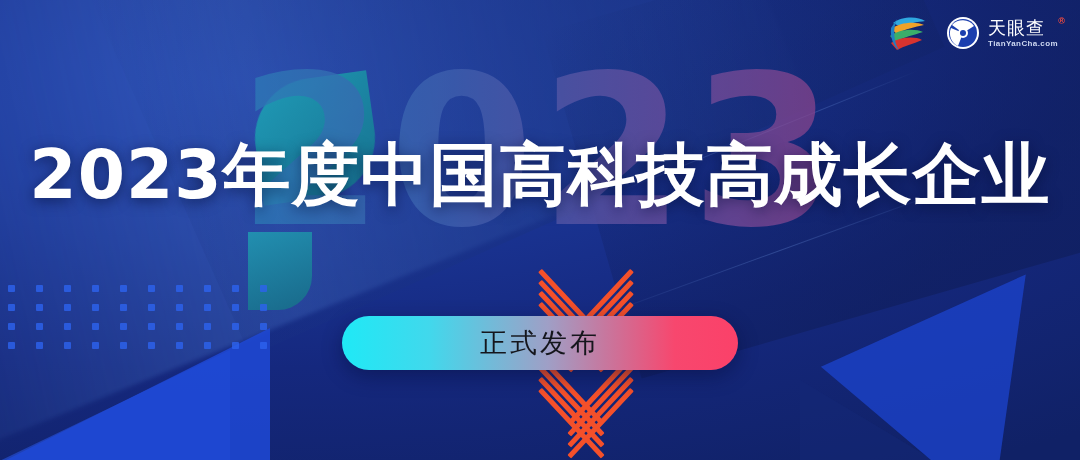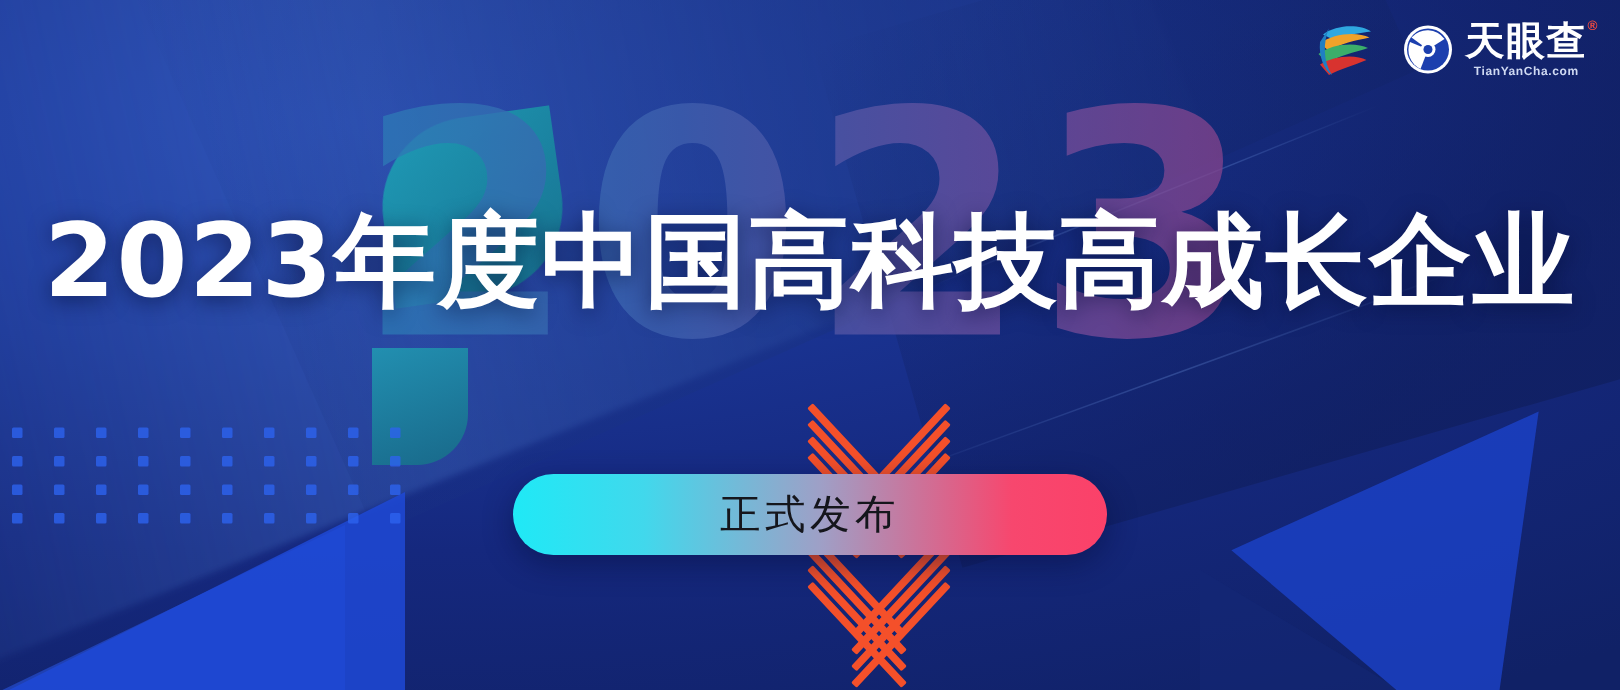--- a/index.html
+++ b/index.html
@@ -201,21 +201,21 @@
     font-family:"DejaVu Sans","Liberation Sans",sans-serif;
   }
   .dyxs-en{
     color:#b9c8e8; font-size:7px; letter-spacing:1.6px; margin-top:3px;
     font-family:"Liberation Sans",sans-serif; white-space:nowrap; text-align:center;
   }
 
   .mark-tyc{ width:34px; height:34px; flex:0 0 auto; }
   .tyc-txt{ display:flex; flex-direction:column; line-height:1; position:relative; }
   .tyc-cn{
-    color:#fff; font-size:26px; font-weight:700; letter-spacing:1px;
+    color:#fff; font-size:18px; font-weight:400; letter-spacing:1px;
     font-family:"DejaVu Sans","Liberation Sans",sans-serif;
   }
   .tyc-en{
     color:#cfd9f2; font-size:8px; font-weight:700; letter-spacing:.4px; margin-top:3px;
     font-family:"Liberation Sans",sans-serif; text-align:center;
   }
   .tyc-r{
     position:absolute; right:-7px; top:-2px;
     color:#ff4d3d; font-size:9px; font-weight:700;
   }

